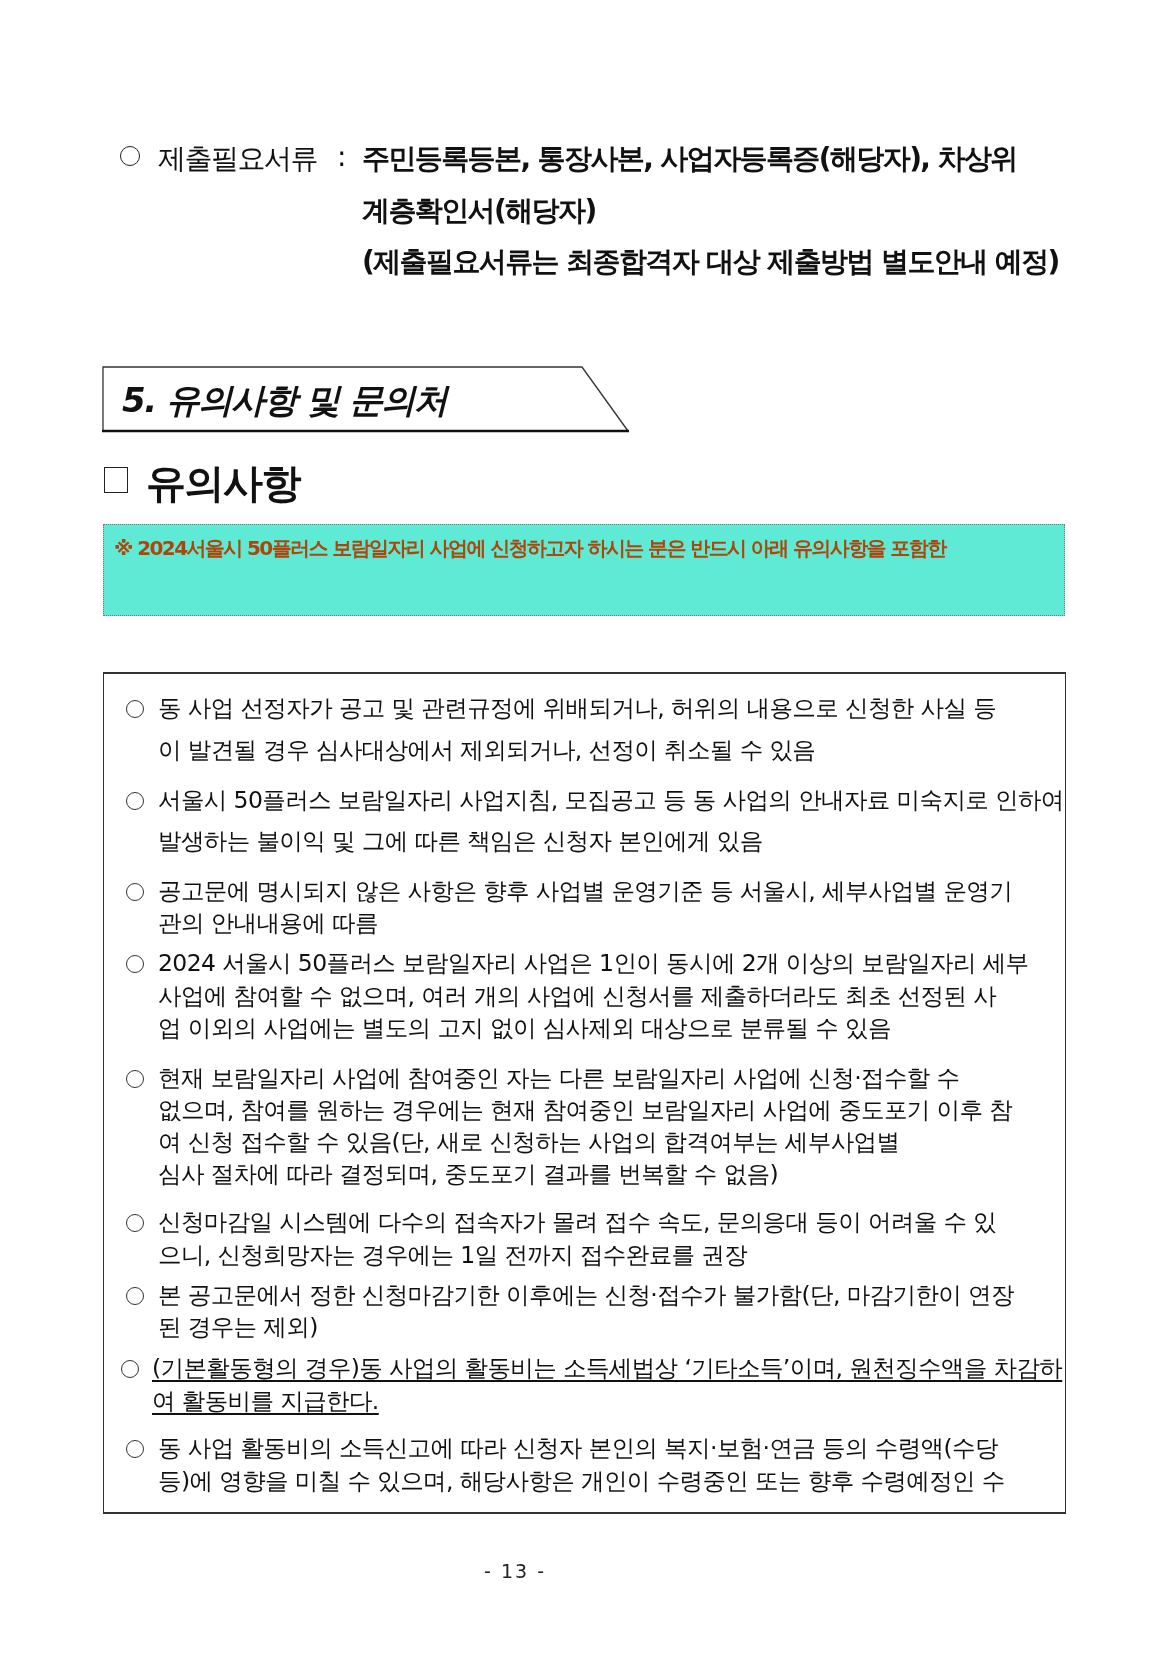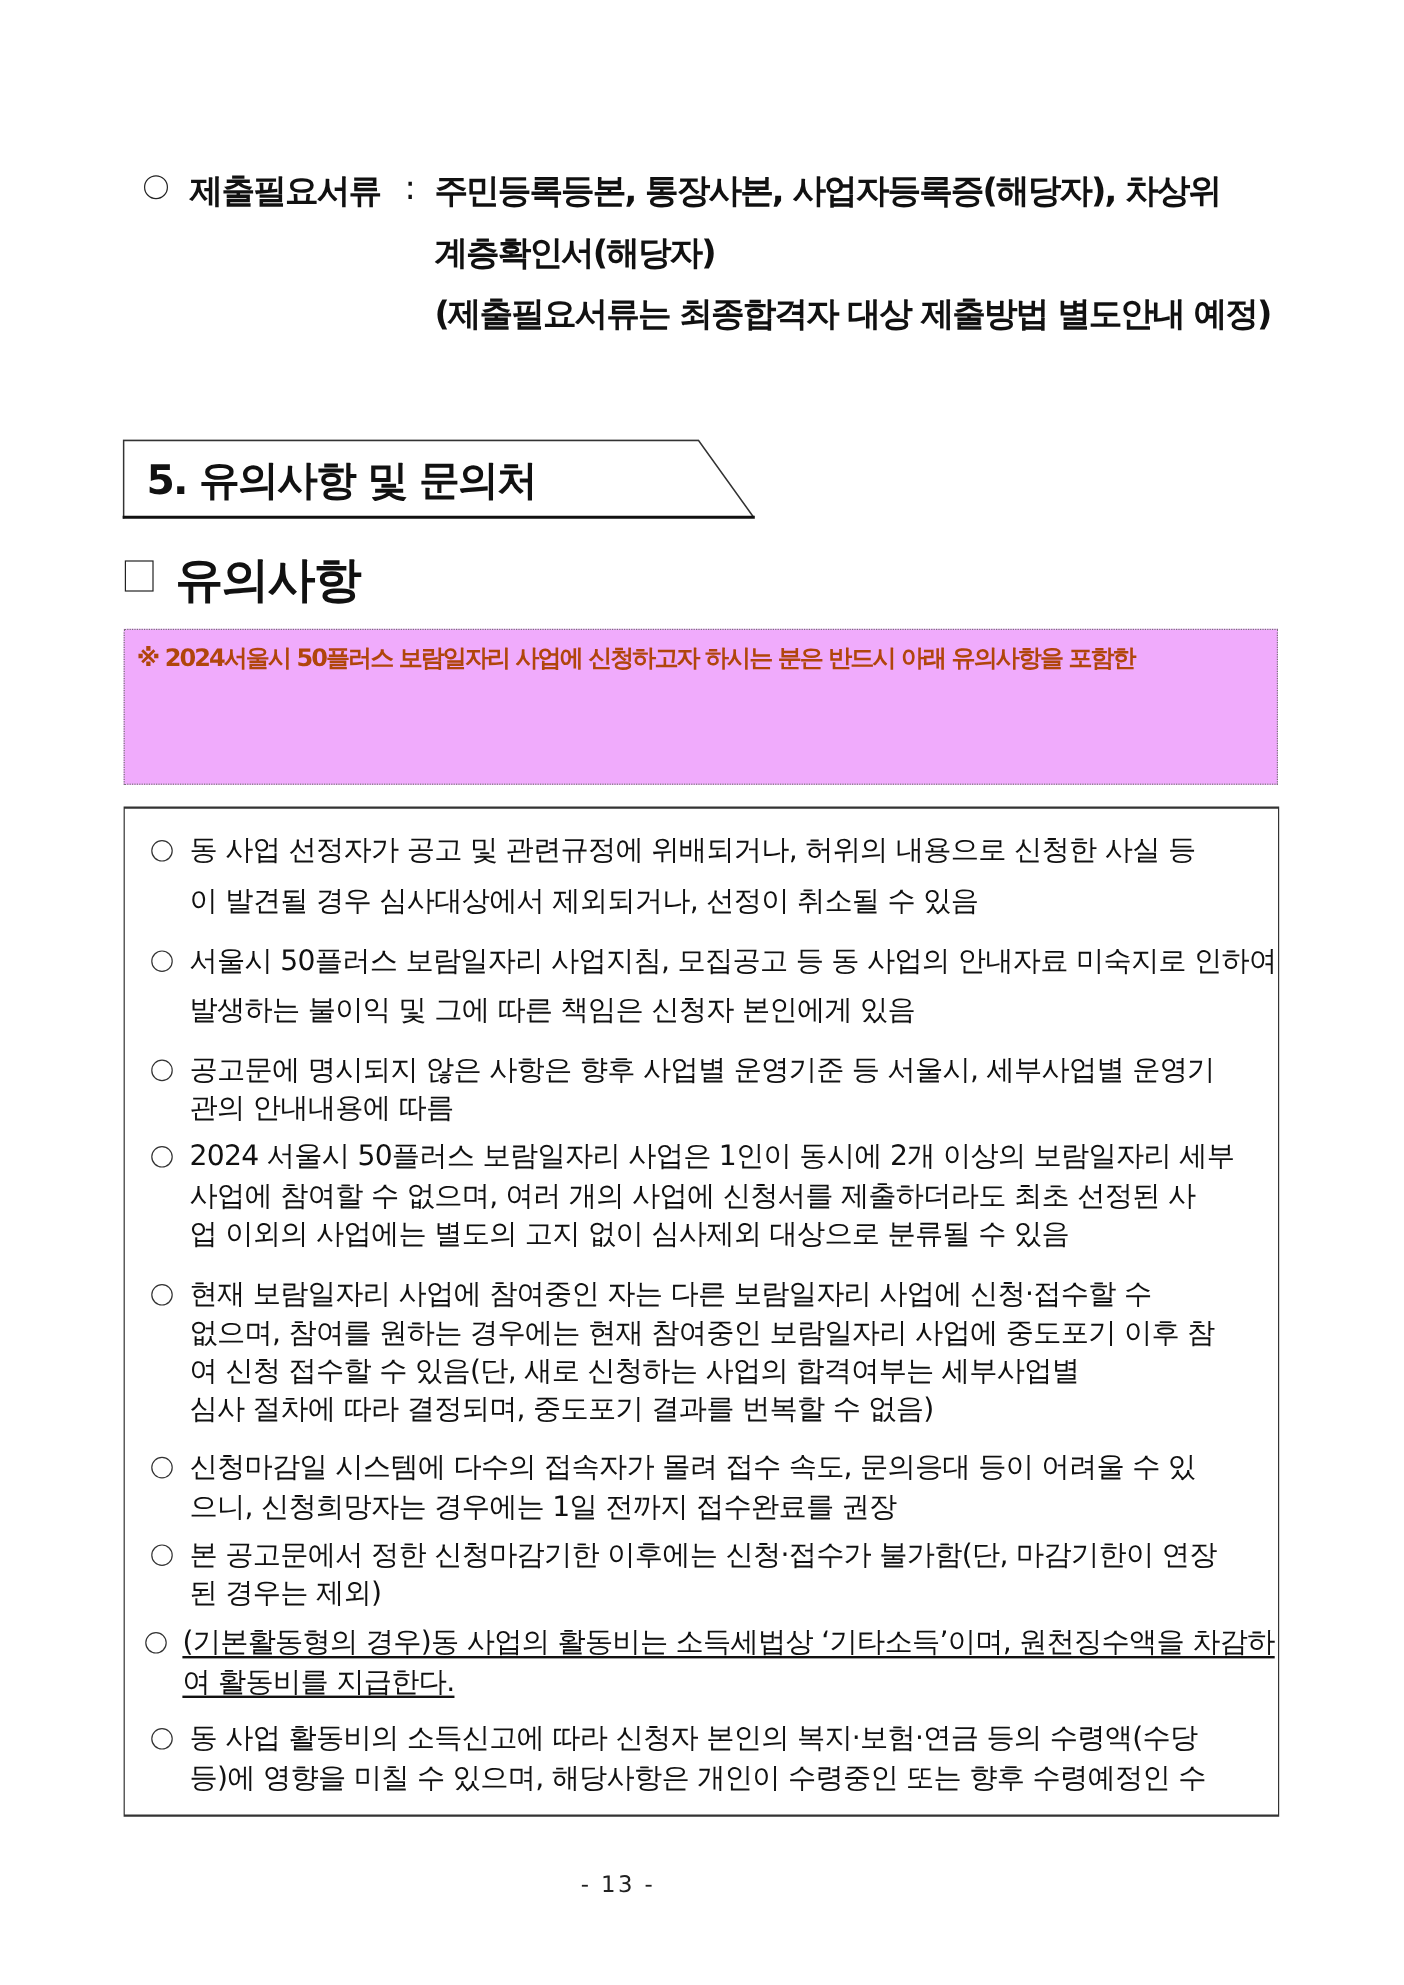--- a/index.html
+++ b/index.html
@@ -4,37 +4,37 @@
 <style>
   html, body { margin: 0; padding: 0; background: #ffffff; }
   body {
     width: 1170px; height: 1654px; position: relative; overflow: hidden;
     font-family: "DejaVu Sans", "Liberation Sans", sans-serif; color: #111;
   }
   .req-circle {
     position: absolute; left: 120px; top: 146px; width: 18px; height: 18px;
     border: 1.6px solid #222; border-radius: 50%;
   }
-  .req-label { position: absolute; left: 158px; top: 140px; font-size: 28px; font-weight: bold; letter-spacing: -1.5px; white-space: nowrap; }
+  .req-label { position: absolute; left: 158px; top: 140px; font-size: 28px; font-weight: normal; letter-spacing: -1.5px; white-space: nowrap; }
   .req-colon { position: absolute; left: 337px; top: 140px; font-size: 28px; white-space: nowrap; }
   .req-line { position: absolute; left: 362px; font-size: 28px; font-weight: bold; letter-spacing: -1.6px; white-space: nowrap; }
 
   
-  .sec-heading { position: absolute; left: 102px; top: 366px; width: 528px; height: 66px; }
+  .sec-heading { position: absolute; left: 102px; top: 366px; width: 528px; height: 66px; font-style: italic; }
   .sec-heading svg { position: absolute; left: 0; top: 0; }
   .sec-title { position: absolute; left: 20px; top: 12px; font-size: 34px; font-weight: bold; letter-spacing: -1.5px; white-space: nowrap; }
 
   
   .sub-box { position: absolute; left: 104px; top: 467px; width: 22px; height: 24px; border: 1.6px solid #222; background: #fff; }
   .sub-title { position: absolute; left: 146px; top: 456px; font-size: 40px; font-weight: bold; letter-spacing: -1.5px; white-space: nowrap; }
 
   
   .notice {
-    position: absolute; left: 103px; top: 524px; width: 962px; height: 130px;
-    background: #f0abfc; border: 1.5px dotted #777; box-sizing: border-box;
+    position: absolute; left: 103px; top: 524px; width: 962px; height: 92px;
+    background: #5eead4; border: 1.5px dotted #777; box-sizing: border-box;
   }
   .notice-line { position: absolute; font-size: 20px; font-weight: bold; color: #b0450c; letter-spacing: -1.6px; white-space: nowrap; line-height: 26px; }
 
   
   .main-box {
     position: absolute; left: 103px; top: 672px; width: 963px; height: 842px;
     border: 1.6px solid #333; border-top-width: 2.2px; border-bottom-width: 2.4px; box-sizing: border-box;
   }
   .item-circle {
     position: absolute; width: 16px; height: 16px; border: 1.4px solid #333; border-radius: 50%;

